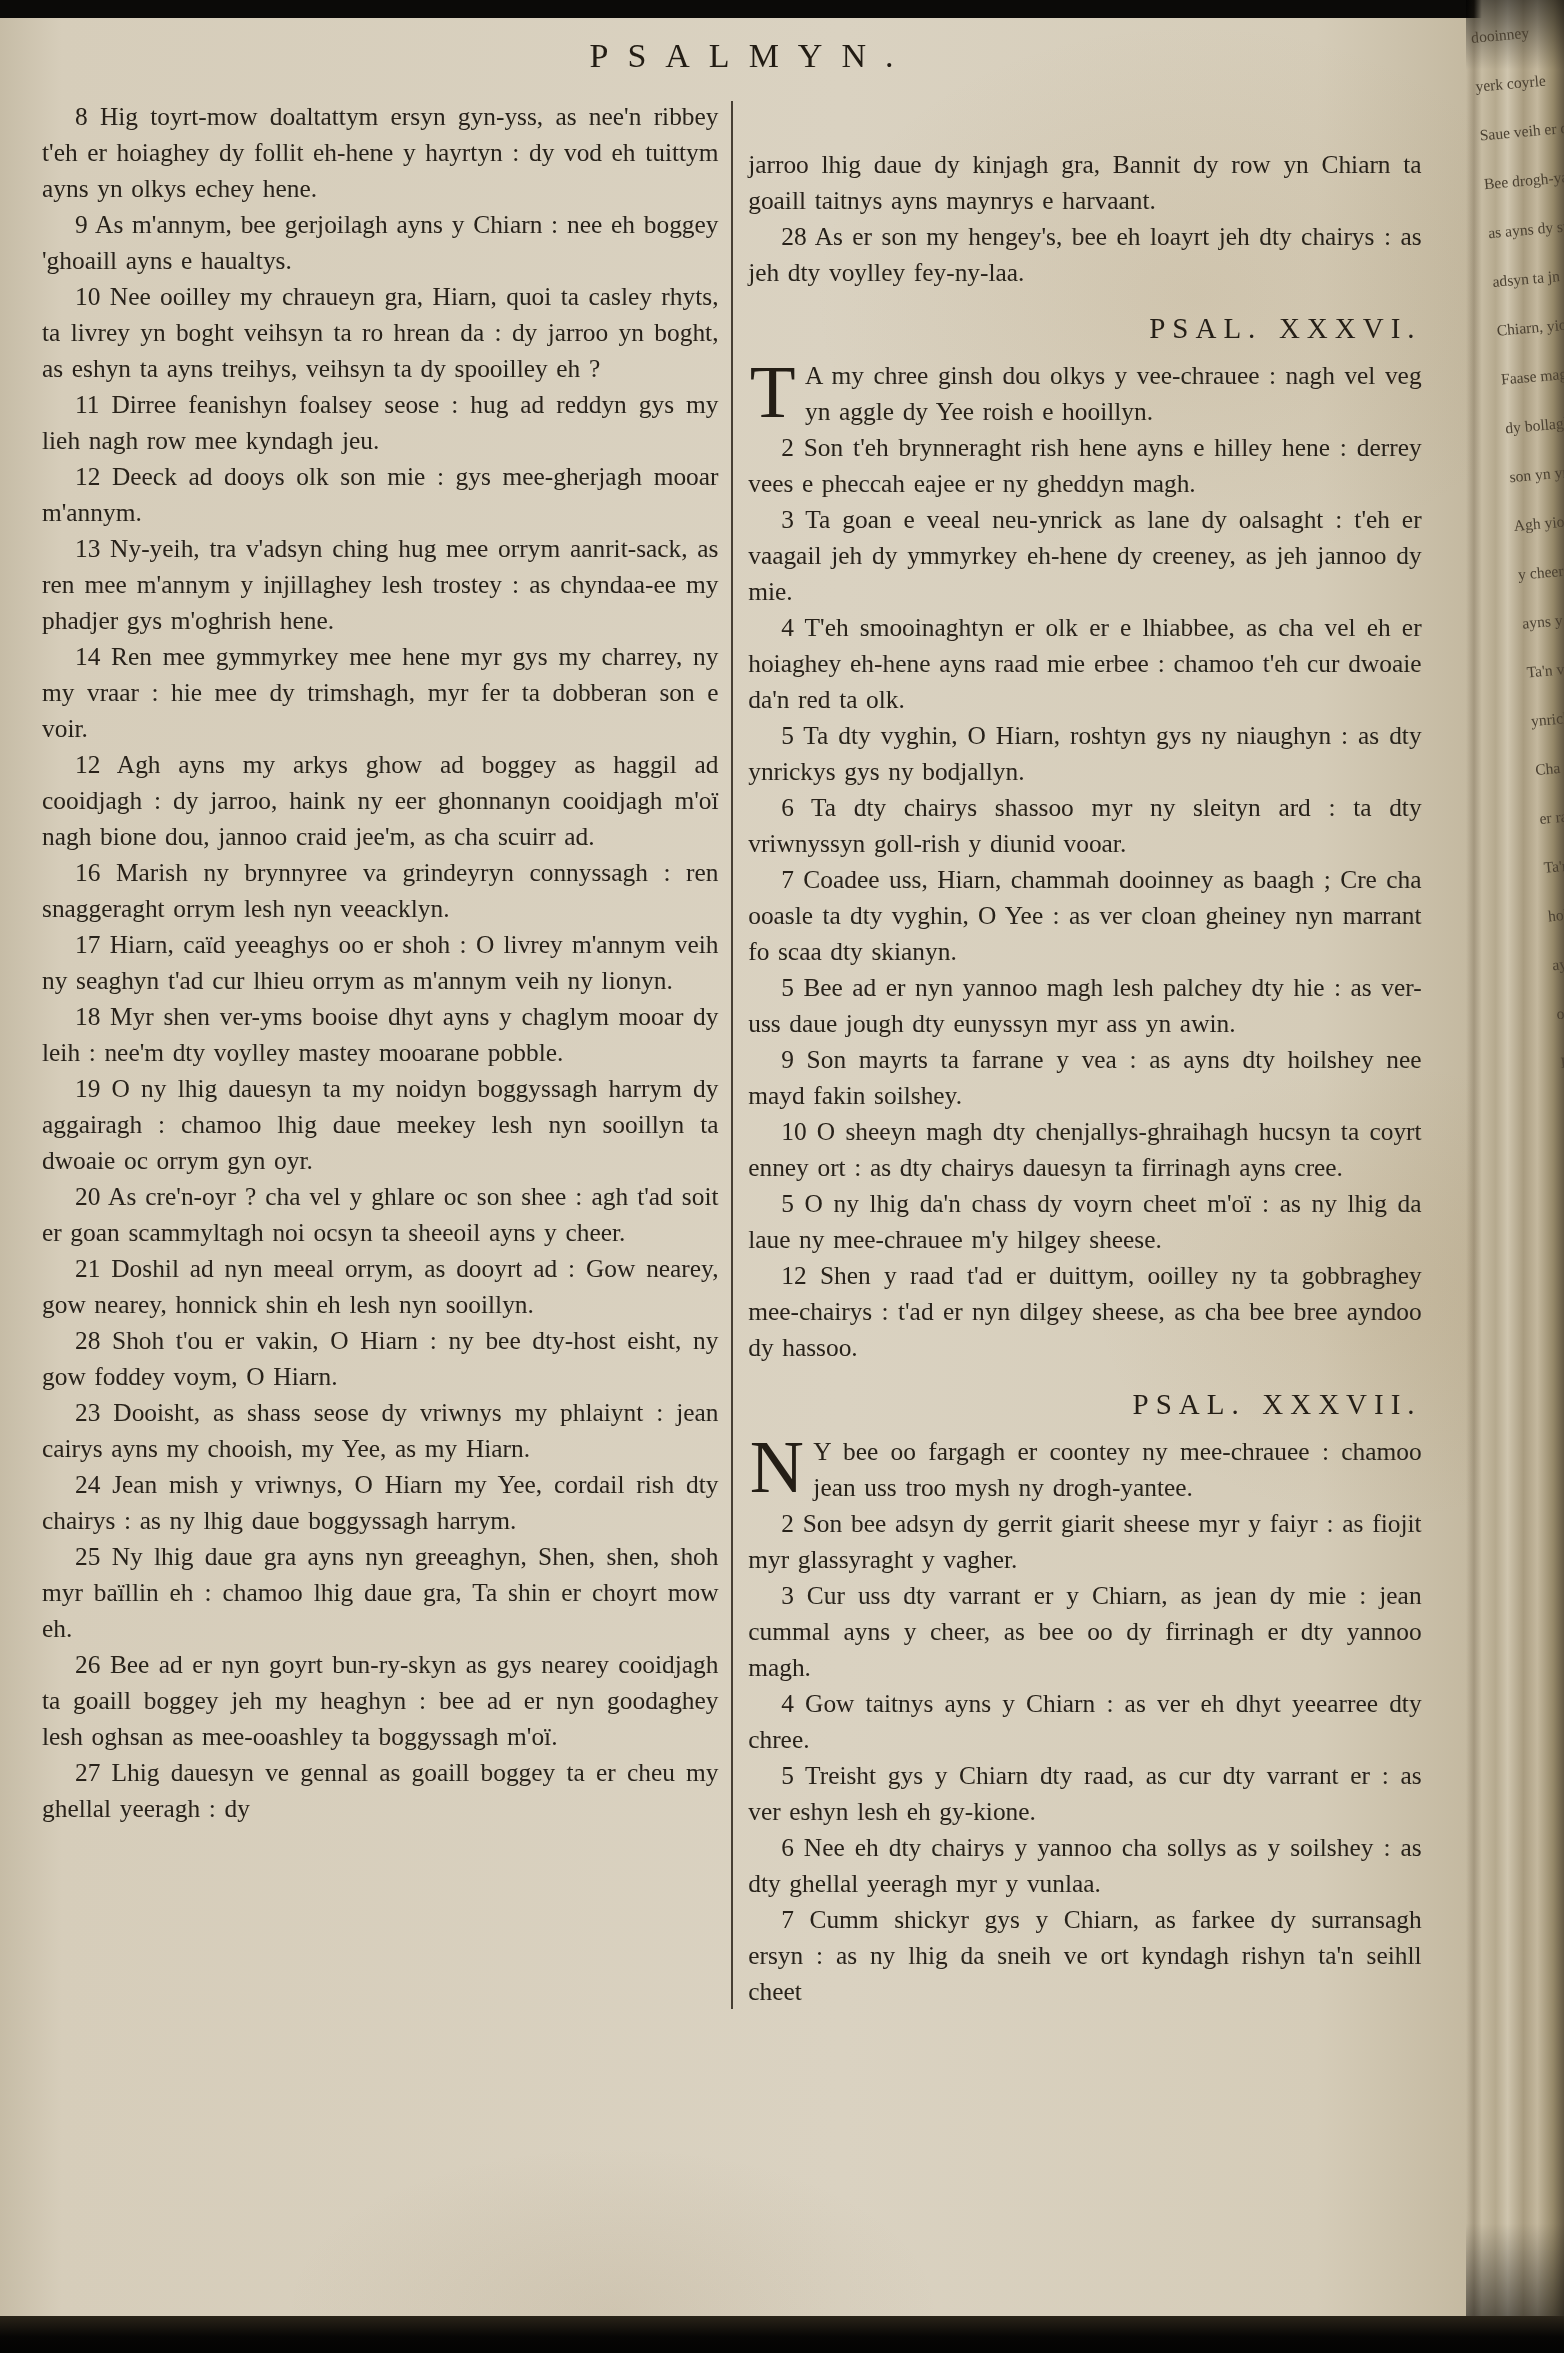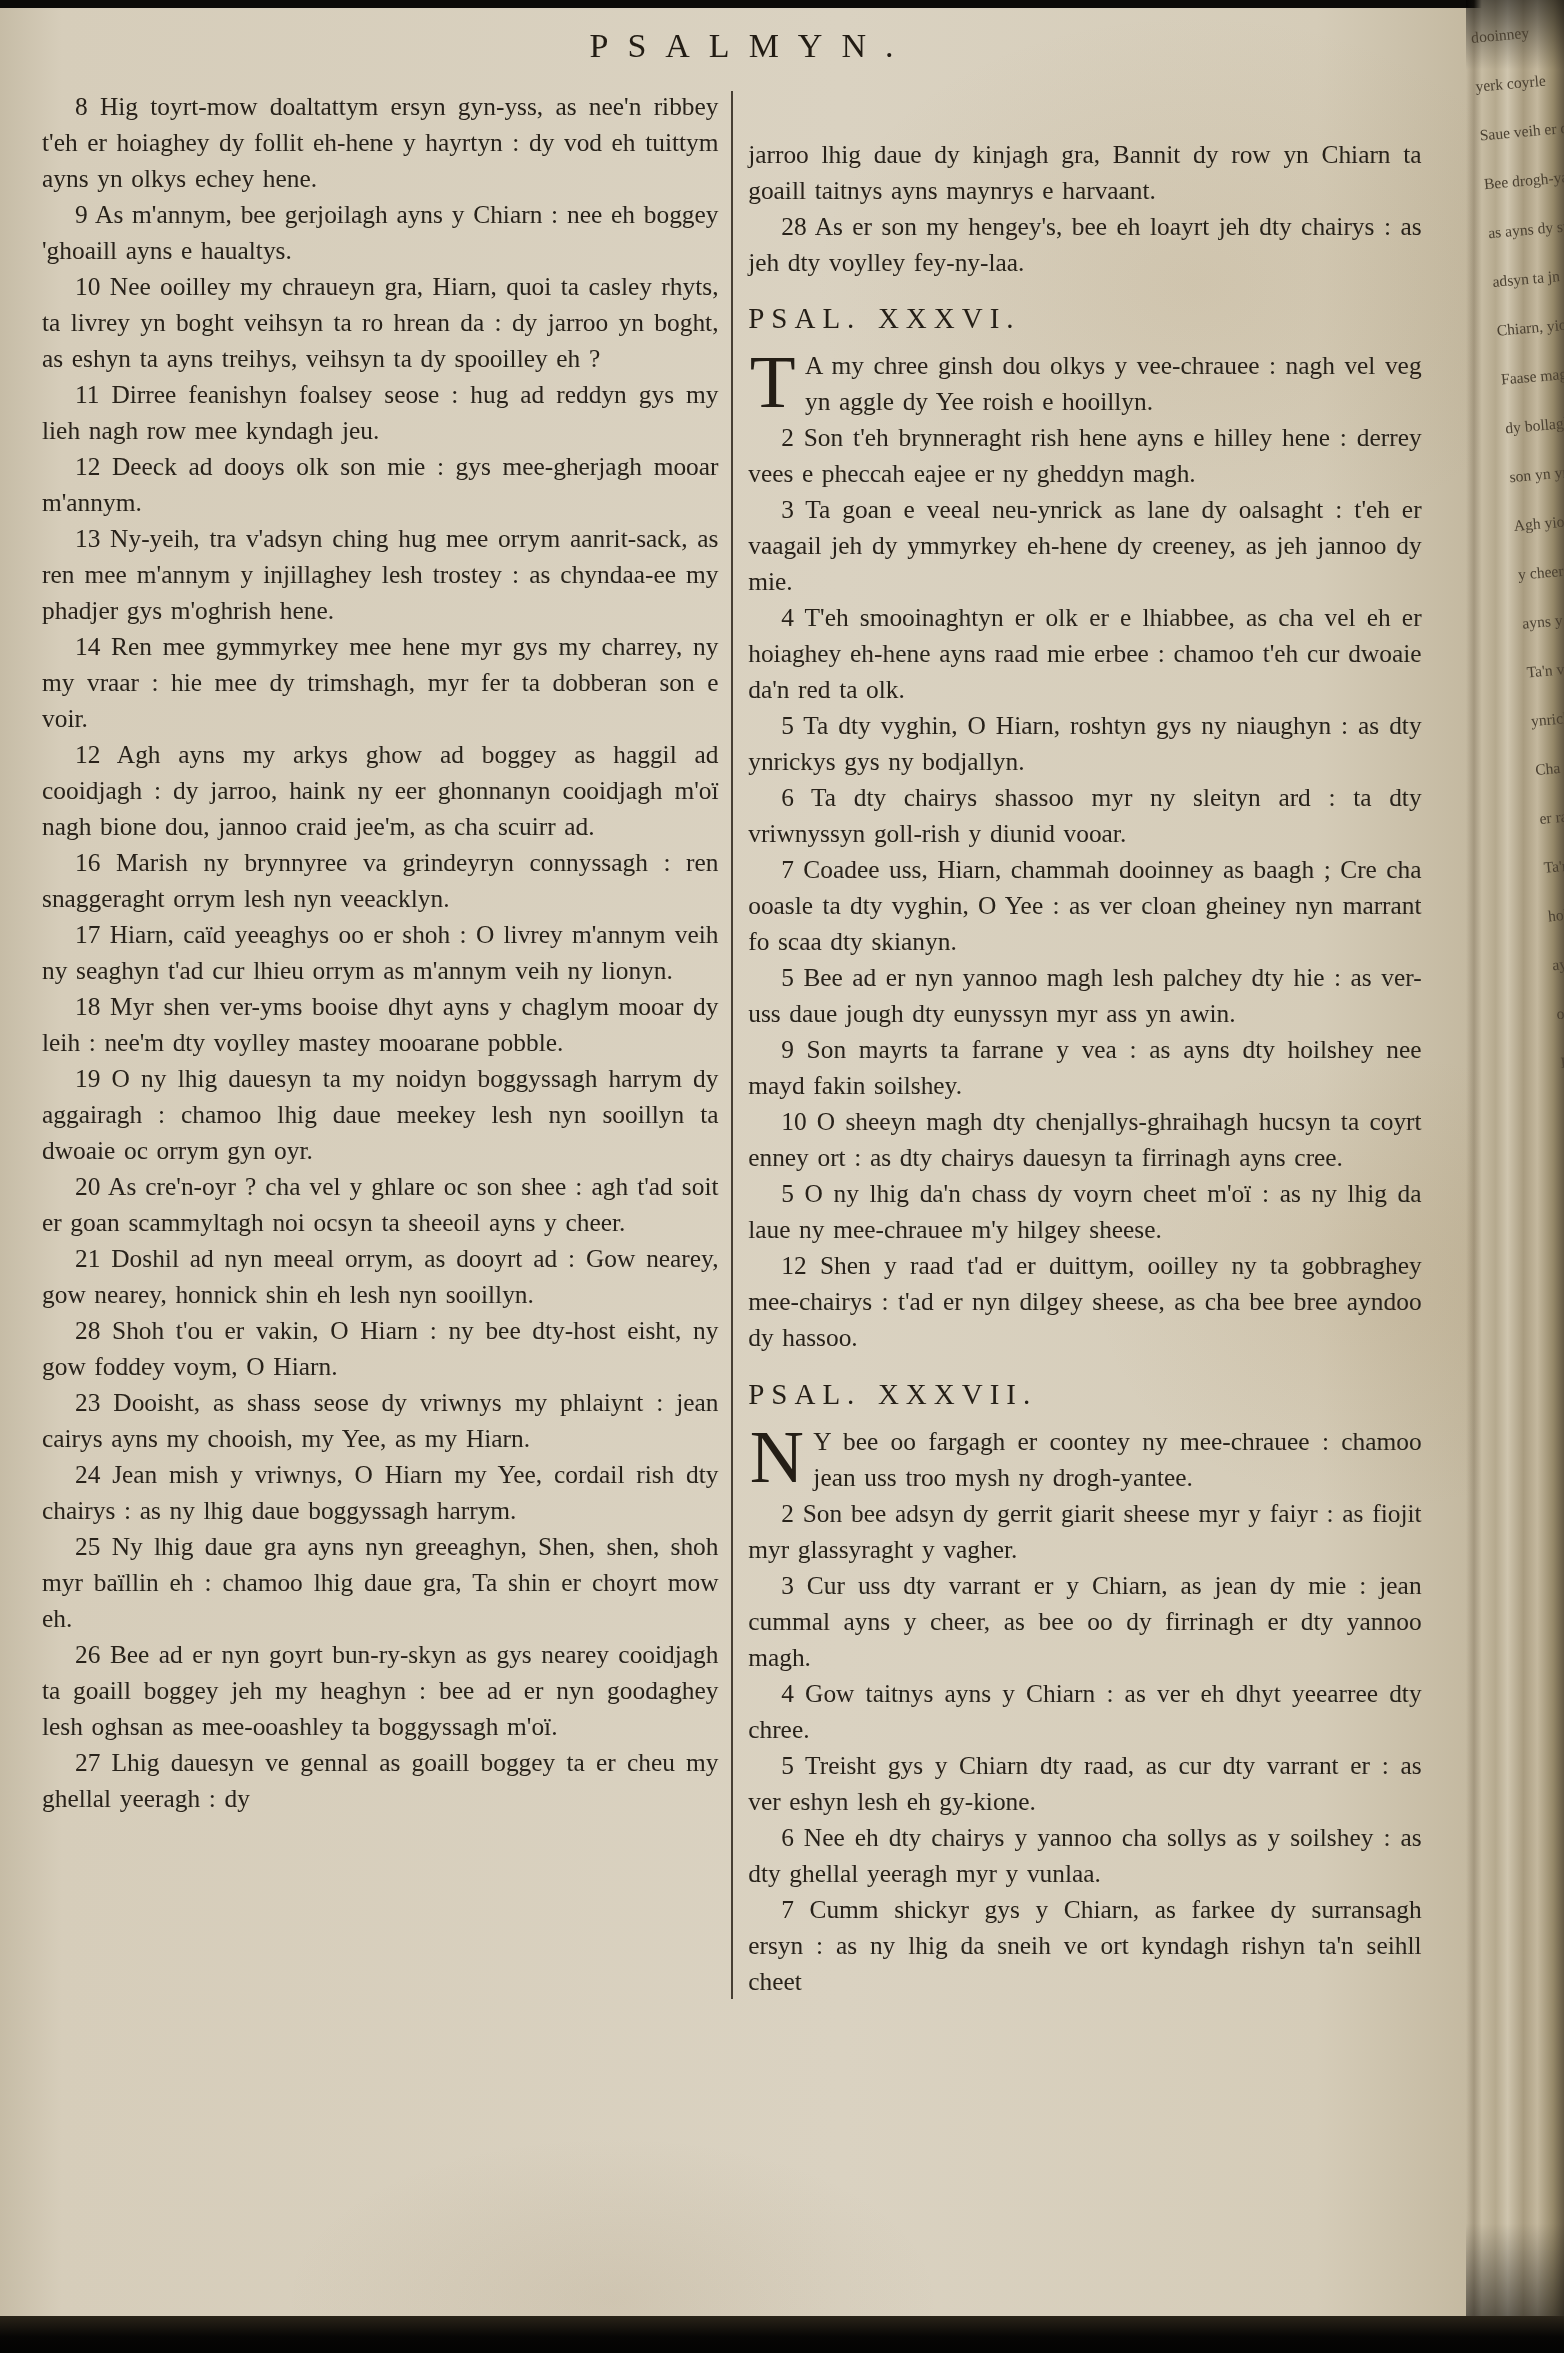--- a/index.html
+++ b/index.html
@@ -4,21 +4,21 @@
 <style>
   * { box-sizing: border-box; }
   html, body { margin: 0; padding: 0; }
   body {
     width: 1565px; height: 2354px;
     background: #0b0a08;
     overflow: hidden; position: relative;
     font-family: "Liberation Serif", "DejaVu Serif", serif;
   }
   #paper {
-    position: absolute; top: 8px; left: 0;
+    position: absolute; top: 18px; left: 0;
     width: 1531px; height: 2316px;
     background:
       radial-gradient(ellipse 548px 391px at 78% 12%, rgba(148,116,62,0.10), transparent 70%),
       radial-gradient(ellipse 407px 329px at 90% 55%, rgba(148,116,62,0.12), transparent 70%),
       radial-gradient(ellipse 469px 235px at 40% 99%, rgba(120,95,55,0.10), transparent 70%),
       linear-gradient(90deg, #c6bca6 0%, #d6cdba 4%, #dad2c1 55%, #d5ccb8 86%, #c2b79e 97%, #a2957a 100%);
     color: #29231b;
     overflow: hidden;
   }
   .header {
@@ -37,21 +37,21 @@
     text-align: justify;
     word-spacing: 2.3px;
     color: #28221a;
   }
   .col-left { padding-right: 12.5px; }
   .col-right { padding-left: 15.6px; margin-top: 48px; }
   .divider { width: 1.6px; background: #463e33; margin-top: 3.1px; }
   .verse { margin: 0; text-indent: 33px; }
   .verse.cont { text-indent: 0; }
   .psalm-heading {
-    text-align: left;
+    text-align: right;
     font-size: 29px; letter-spacing: 7px;
     margin: 20.3px 0 11px 0;
     color: #251f17;
   }
   .dropcap {
     float: left;
     font-size: 75px; line-height: 61px;
     padding: 3.9px 9.4px 0 1.6px;
     color: #241e16;
   }

